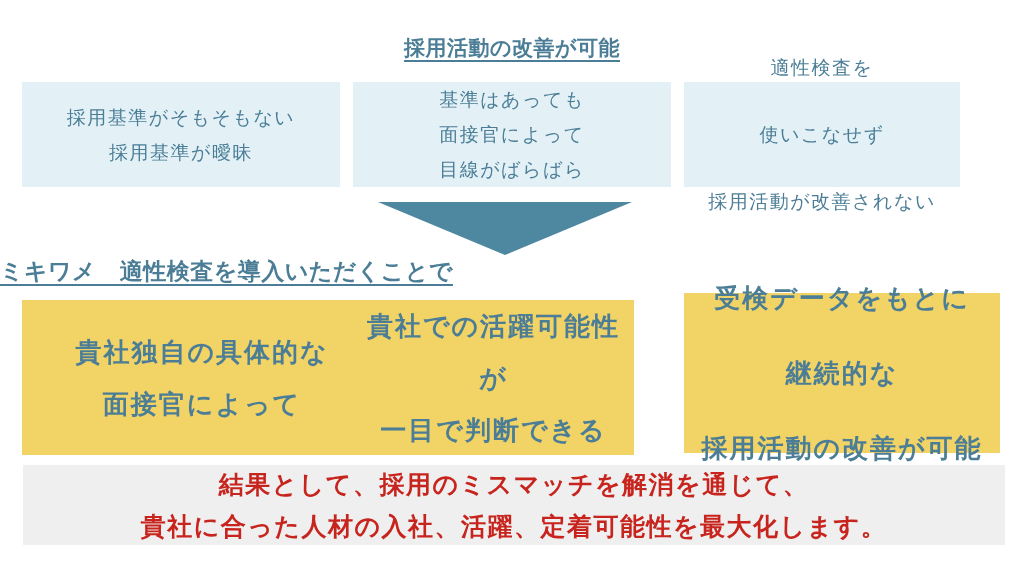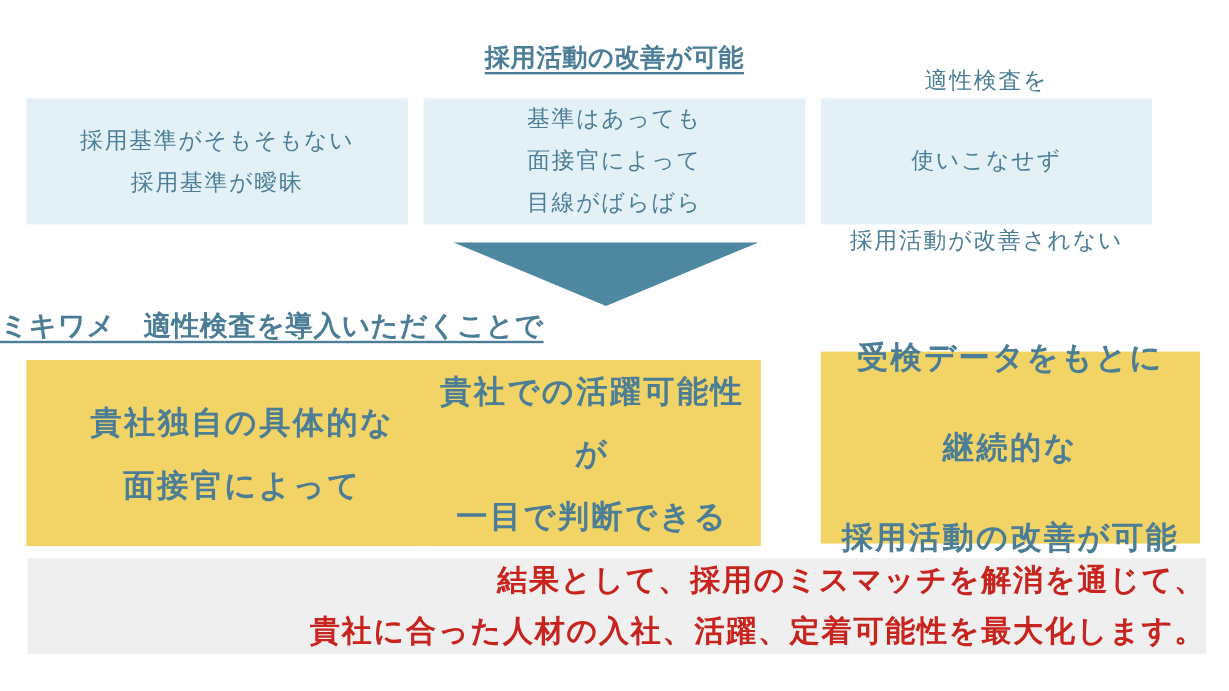--- a/index.html
+++ b/index.html
@@ -93,21 +93,20 @@
   .benefit-3 .line { line-height: 51px; }
 
   .conclusion-box {
     left: 23px; top: 465px;
     width: 982px; height: 80px;
     background: var(--gray-box);
     color: var(--red-text);
     font-size: 25px;
     font-weight: bold;
     letter-spacing: 1.5px;
-    align-items: flex-end;
   }
   .conclusion-box .line { line-height: 42px; }
 </style>
 </head>
 <body>
 
 <div class="slide">
 
   <div class="title">採用活動の改善が可能</div>
 

